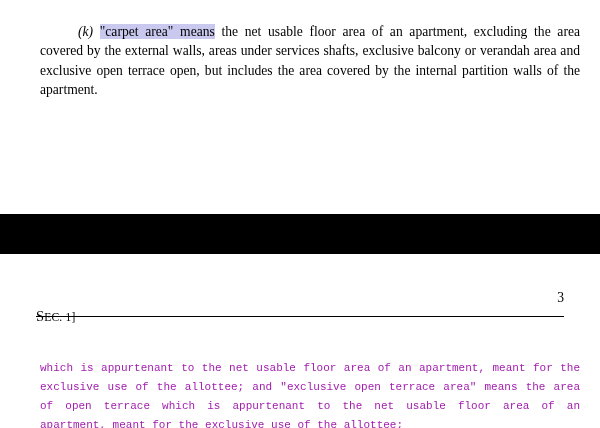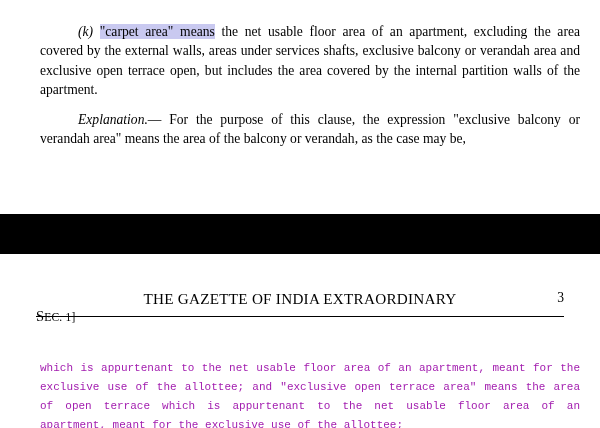--- a/index.html
+++ b/index.html
@@ -134,33 +134,29 @@
 
 <div class="page">
 
   <div class="top-fragment">
 
     <p class="para para-k">
       <span class="italic">(k)</span>
       <span class="hl">"carpet area" means</span><span> the net usable floor area of an apartment, excluding the area covered by the external walls, areas under services shafts, exclusive balcony or verandah area and exclusive open terrace open, but includes the area covered by the internal partition walls of the apartment.</span>
     </p>
 
-    <p class="para para-expl">
-      <span class="italic">Explanation.</span><span>— </span><span>For the purpose of this clause, the expression "exclusive balcony or verandah area" means the area of the balcony or verandah, as the case may be,</span>
-    </p>
 
   </div>
 
   <div class="separator"></div>
 
   <div class="bottom-fragment">
 
     <div class="running-head">
       <span class="rh-left"><span class="smallcaps-first">S</span><span style="font-size:11.5px;">EC. 1]</span></span>
-      <span class="rh-center">THE GAZETTE OF INDIA EXTRAORDINARY</span>
       <span class="rh-right">3</span>
     </div>
 
     <div class="rule"></div>
 
     <p class="para-bottom">which is appurtenant to the net usable floor area of an apartment, meant for the exclusive use of the allottee; and "exclusive open terrace area" means the area of open terrace which is appurtenant to the net usable floor area of an apartment, meant for the exclusive use of the allottee;</p>
 
   </div>
 
 </div>

